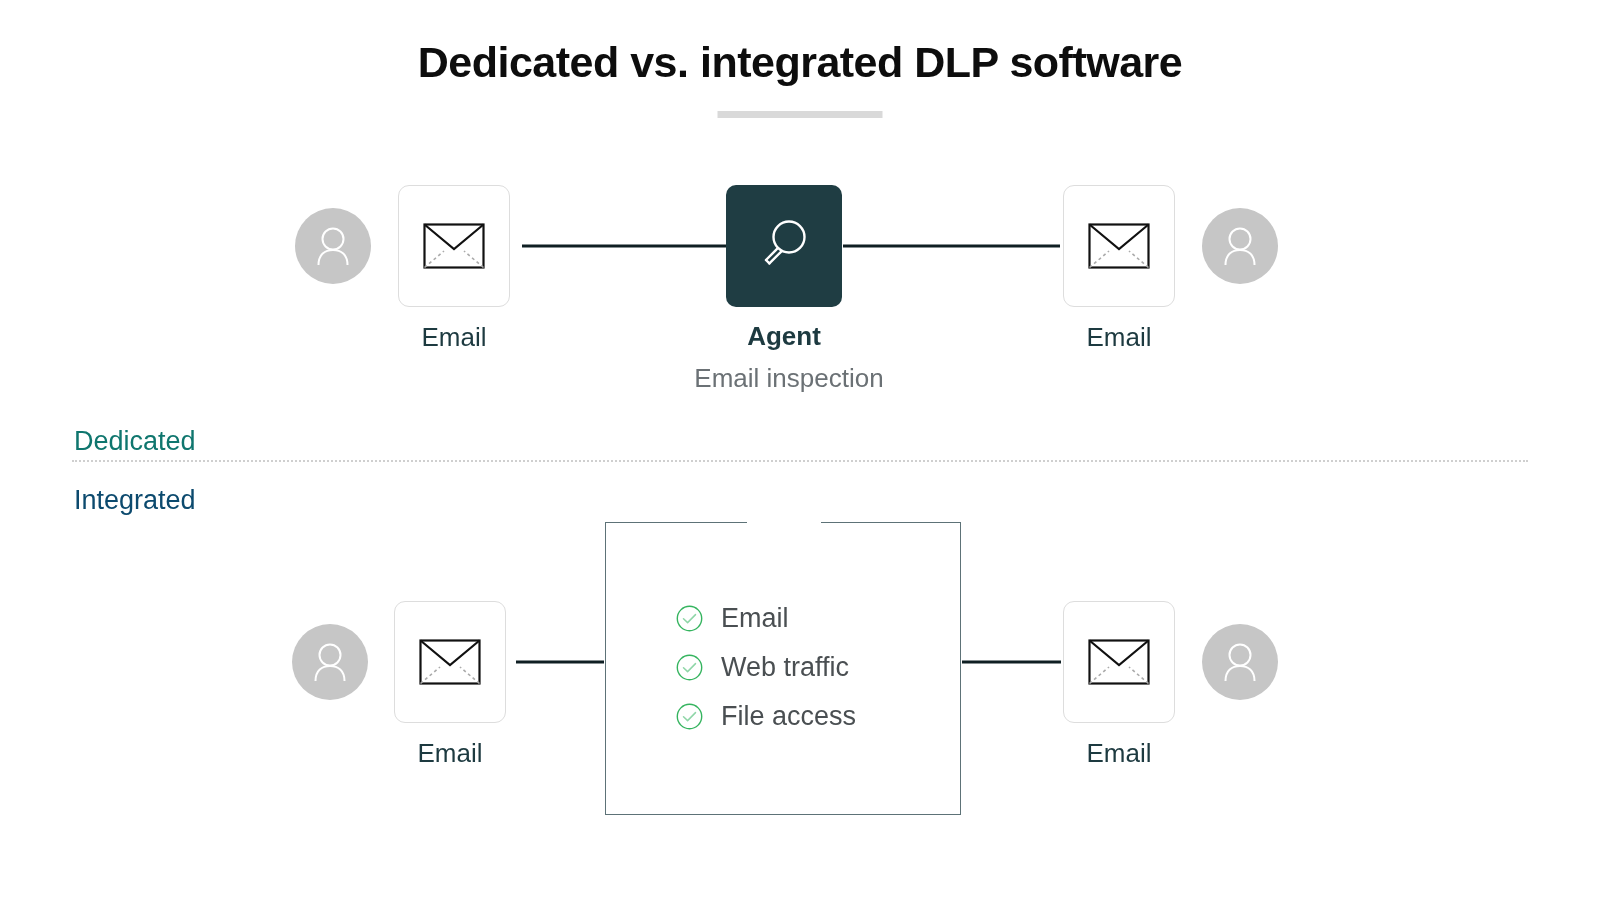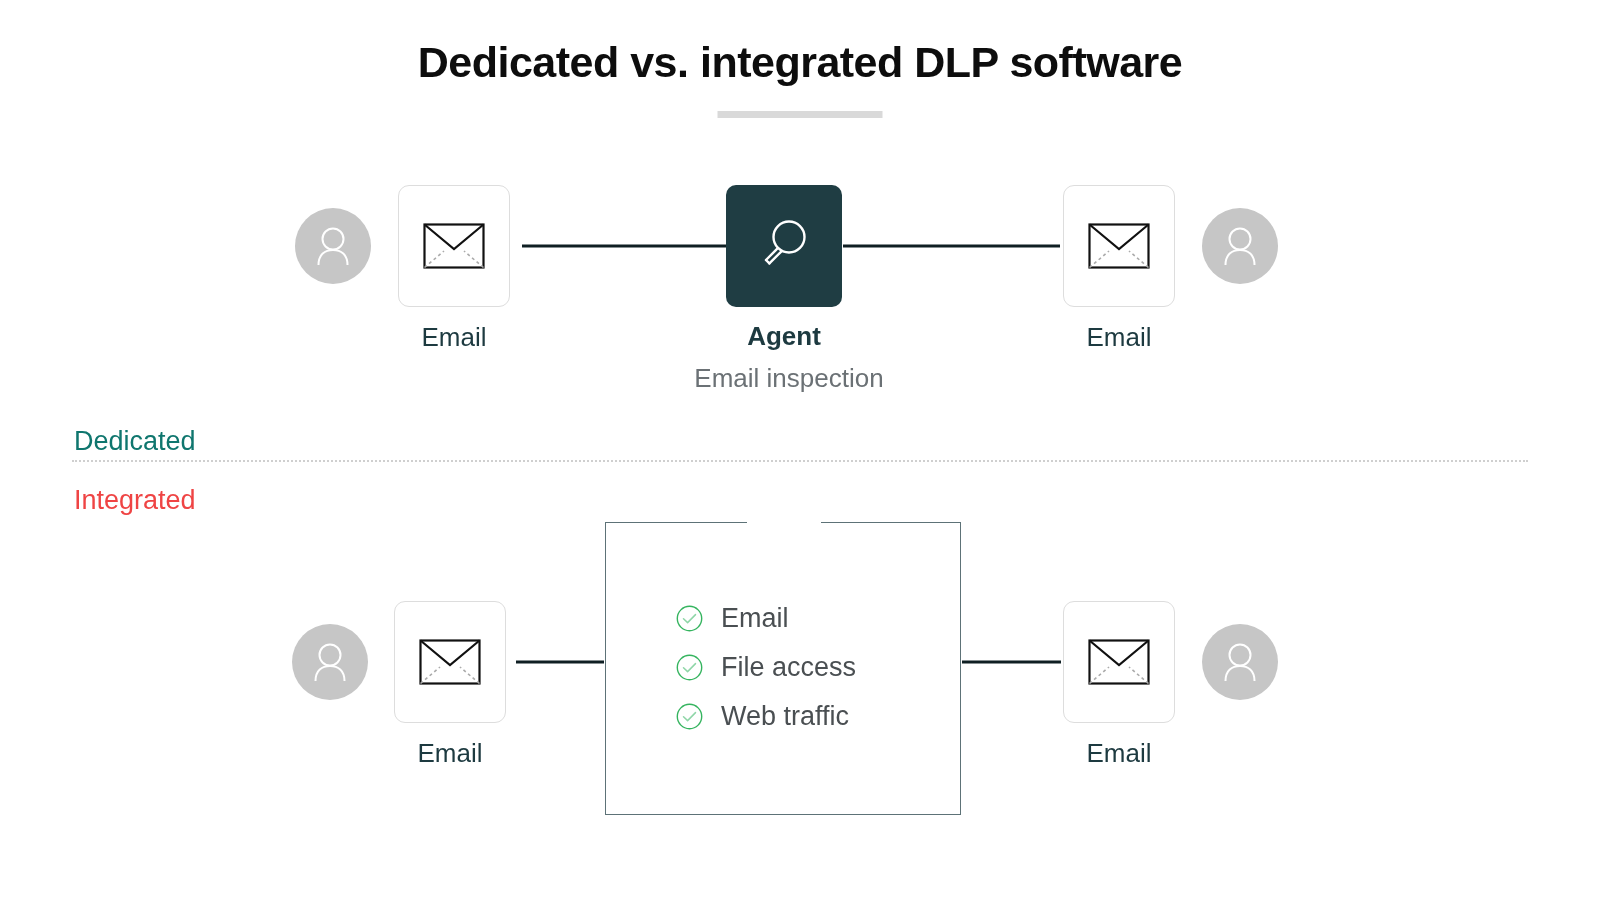--- a/index.html
+++ b/index.html
@@ -127,21 +127,21 @@
   .caption.bold { font-weight: bold; text-align: center; }
 
   
   .section-label {
     position: absolute;
     left: 74px;
     font-size: 27px;
     white-space: nowrap;
   }
   .section-label.dedicated { top: 426px; color: #0f766e; }
-  .section-label.integrated { top: 485px; color: #ef4444; }
+  .section-label.integrated { top: 485px; color: #0c4a6e; }
 
   .dotted-divider {
     position: absolute;
     left: 72px;
     top: 460px;
     width: 1456px;
     height: 0;
     border-top: 2px dotted #cfcfcf;
   }
 
@@ -354,27 +354,27 @@
     </span>
     <span class="check-label">Email</span>
   </div>
   <div class="check-item">
     <span class="check-icon">
       <svg width="27" height="27" viewBox="0 0 27 27">
         <circle cx="13.5" cy="13.5" r="12.2" fill="none" stroke="#35b45f" stroke-width="1.4"></circle>
         <path d="M7.5 13.8 L11.6 17.6 L19.5 9.6" fill="none" stroke="#8fd6a8" stroke-width="1.5" stroke-linecap="round" stroke-linejoin="round"></path>
       </svg>
     </span>
-    <span class="check-label">File access</span>
+    <span class="check-label">Web traffic</span>
   </div>
   <div class="check-item">
     <span class="check-icon">
       <svg width="27" height="27" viewBox="0 0 27 27">
         <circle cx="13.5" cy="13.5" r="12.2" fill="none" stroke="#35b45f" stroke-width="1.4"></circle>
         <path d="M7.5 13.8 L11.6 17.6 L19.5 9.6" fill="none" stroke="#8fd6a8" stroke-width="1.5" stroke-linecap="round" stroke-linejoin="round"></path>
       </svg>
     </span>
-    <span class="check-label">Web traffic</span>
+    <span class="check-label">File access</span>
   </div>
 </div>
 
 <div class="caption" style="left:450px; top:738px;">Email</div>
 <div class="caption" style="left:1119px; top:738px;">Email</div>
 
 </body></html>

